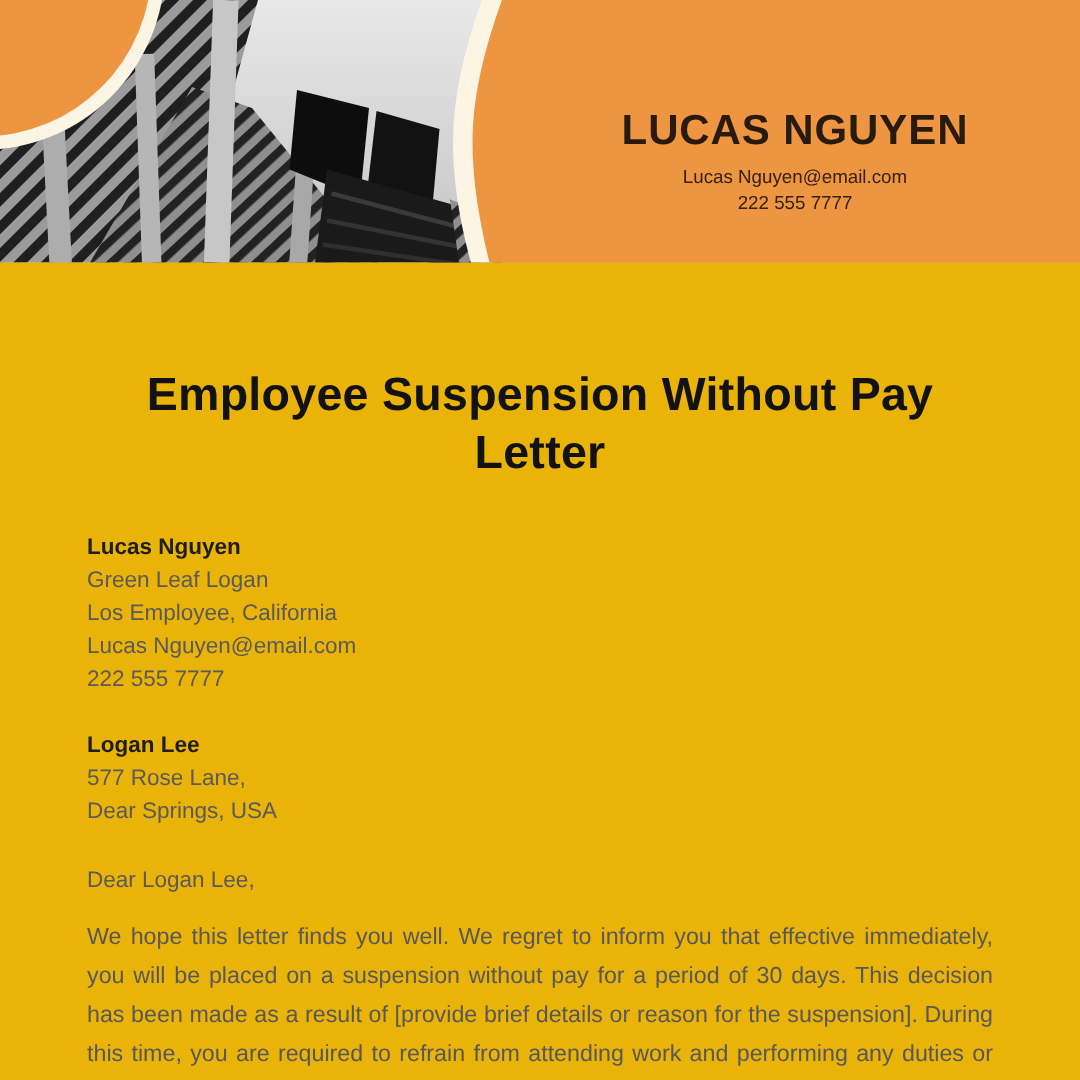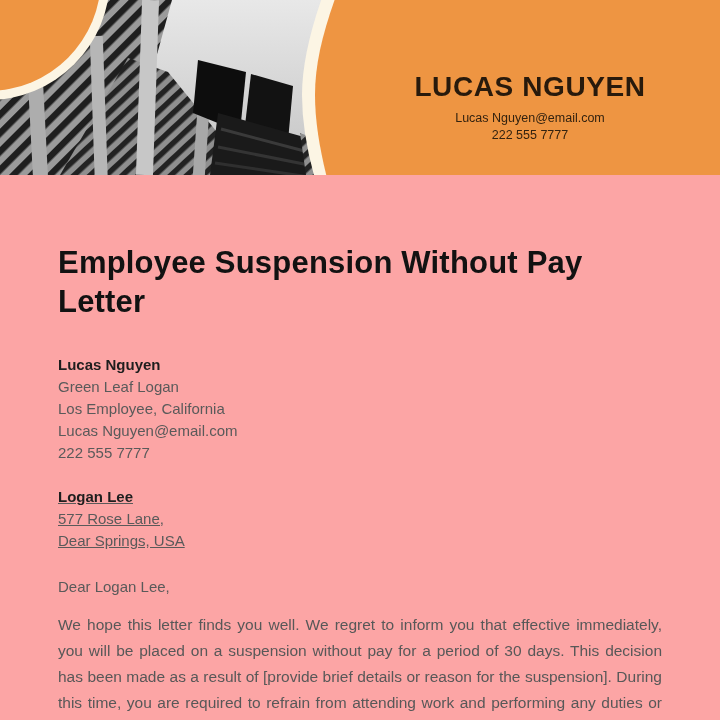--- a/index.html
+++ b/index.html
@@ -2,44 +2,44 @@
 <html style="--orange: #EE9542; --cream: #FCF5E4; --ink: #121212; --gray: #5A5A5A;"><head>
 <meta charset="utf-8">
 <style>
   :root{
     --orange:#EE9542; --cream:#FCF5E4; --ink:#121212; --gray:#5A5A5A;
     --sky-light:#E6E6E6; --sky-dark:#C6C6C6;
   }
   *{margin:0;padding:0;box-sizing:border-box;}
   html,body{background:#ffffff;}
   .page{
-    width:720px;height:720px;background:#fca5a5;position:relative;overflow:hidden;
+    width:720px;height:720px;background:#eab308;position:relative;overflow:hidden;
     font-family:"Liberation Sans","DejaVu Sans",sans-serif;
   }
   
   .header{position:relative;width:720px;height:175px;overflow:hidden;}
   .header svg{position:absolute;left:0;top:0;display:block;}
   .header-text{
     position:absolute;left:369px;top:71px;width:322px;text-align:center;z-index:5;
   }
   .header-name{
     font-size:28px;line-height:32px;font-weight:800;letter-spacing:.6px;
     color:#281A0C;white-space:nowrap;
   }
   .header-contact{margin-top:7px;font-size:12.5px;line-height:17px;color:#33220F;}
   
   .content{padding:0 58px;}
   .doc-title{
-    margin-top:68px;text-align:left;font-size:31px;line-height:39px;
+    margin-top:68px;text-align:center;font-size:31px;line-height:39px;
     font-weight:700;letter-spacing:.2px;color:var(--ink);
   }
   .block{font-size:15px;line-height:22px;color:var(--gray);}
   .block .contact-name{font-weight:700;color:#1E1E1E;}
   .sender-block{margin-top:33px;}
-  .recipient-block{margin-top:22px;text-decoration:underline;}
+  .recipient-block{margin-top:22px;}
   .salutation{margin-top:24px;font-size:15px;line-height:22px;color:var(--gray);}
   .body-par{
     margin-top:14px;font-size:15.5px;line-height:26px;color:#585858;
     text-align:justify;
   }
 </style>
 </head>
 <body>
 
 <div class="page">

